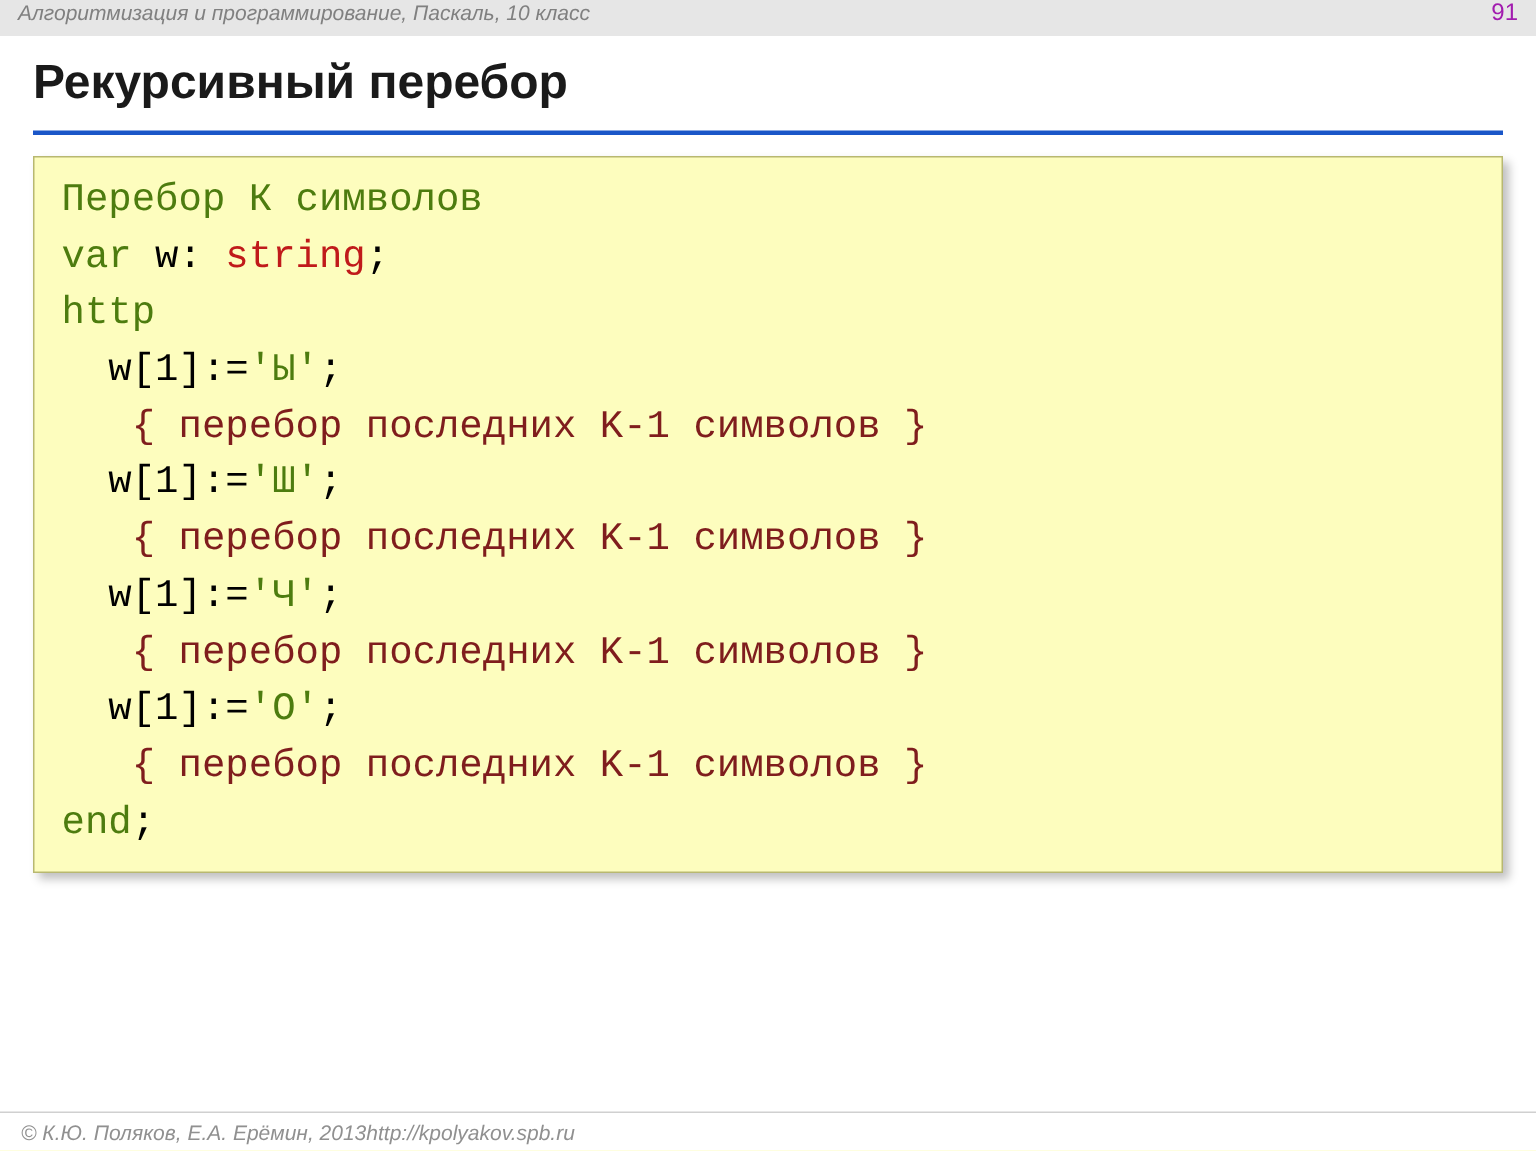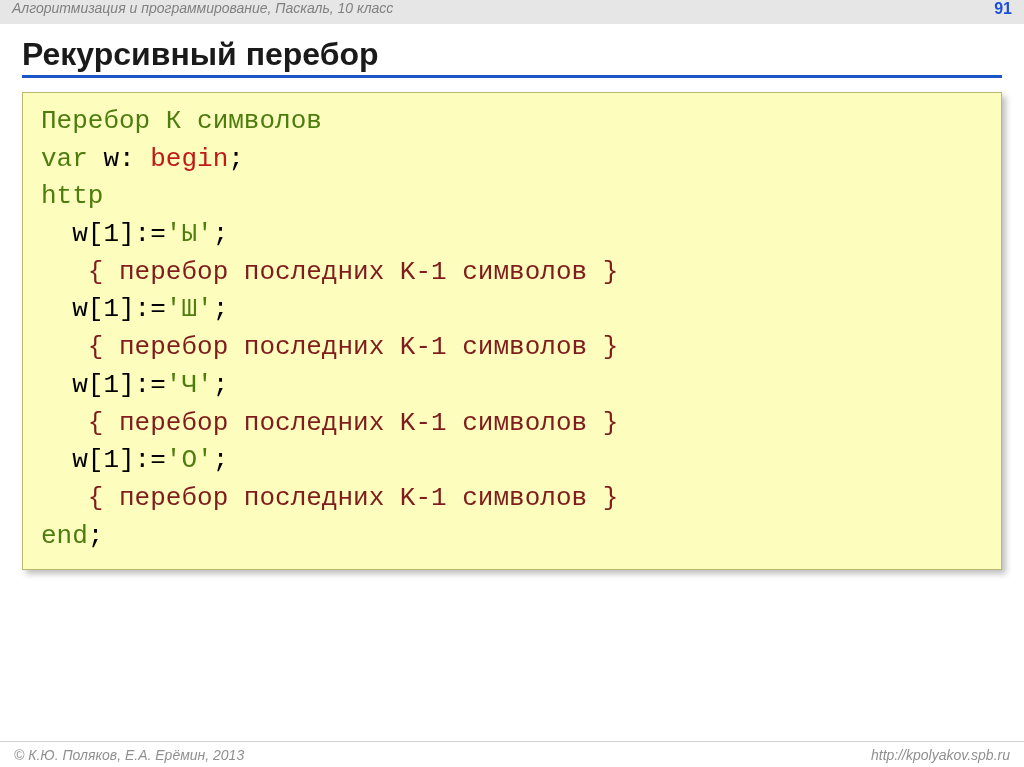--- a/index.html
+++ b/index.html
@@ -12,29 +12,29 @@
   .header-bar {
     height: 24px;
     background: #e6e6e6;
     display: flex;
     justify-content: space-between;
     padding: 0 12px;
     font-size: 14px;
     font-style: italic;
     color: #808080;
   }
-  .page-number { font-weight: bold; font-style: normal; font-size: 16px; color: #1d4ed8; }
+  .page-number { font-weight: normal; font-style: normal; font-size: 16px; color: #a21caf; }
   .content {
     padding: 12px 22px 0 22px;
   }
   .title {
     font-size: 32px;
     font-weight: bold;
     color: #1a1a1a;
-    padding-bottom: 2px;
+    padding-bottom: 14px;
     border-bottom: 3px solid #1a56c8;
     margin-bottom: 14px;
   }
   .code-box {
     background: #fdfdbe;
     border: 1px solid #b8b870;
     box-shadow: 4px 4px 6px rgba(0,0,0,0.25);
     padding: 10px 18px 14px 18px;
     font-family: "Courier New", Courier, monospace;
     font-size: 26px;
@@ -46,40 +46,40 @@
   .t-red   { color: #c01a1a; }
   .t-green { color: #7f1d1d; }
   .t-black { color: #000; }
   .footer-bar {
     position: absolute;
     bottom: 0; left: 0; right: 0;
     height: 26px;
     border-top: 1px solid #d0d0d0;
     display: flex;
     align-items: center;
-    justify-content: space-between;
+    justify-content: flex-start;
     padding: 0 14px;
     font-size: 14px;
     font-style: italic;
     color: #909090;
   }
 </style>
 </head>
 <body>
 
 <div class="header-bar">
   <span>Алгоритмизация и программирование, Паскаль, 10 класс</span>
   <span class="page-number">91</span>
 </div>
 
 <div class="content">
   <div class="title">Рекурсивный перебор</div>
 
   <div class="code-box"><span class="t-blue">Перебор К символов</span>
-<span class="t-blue">var</span><span class="t-black"> w: </span><span class="t-red">begin</span><span class="t-black">;</span>
+<span class="t-blue">var</span><span class="t-black"> w: </span><span class="t-red">string</span><span class="t-black">;</span>
 <span class="t-blue">http</span>
 <span class="t-black">  w[1]:=</span><span class="t-blue">'Ы'</span><span class="t-black">;</span>
 <span class="t-green">   { перебор последних K-1 символов }</span>
 <span class="t-black">  w[1]:=</span><span class="t-blue">'Ш'</span><span class="t-black">;</span>
 <span class="t-green">   { перебор последних K-1 символов }</span>
 <span class="t-black">  w[1]:=</span><span class="t-blue">'Ч'</span><span class="t-black">;</span>
 <span class="t-green">   { перебор последних K-1 символов }</span>
 <span class="t-black">  w[1]:=</span><span class="t-blue">'О'</span><span class="t-black">;</span>
 <span class="t-green">   { перебор последних K-1 символов }</span>
 <span class="t-blue">end</span><span class="t-black">;</span></div>

